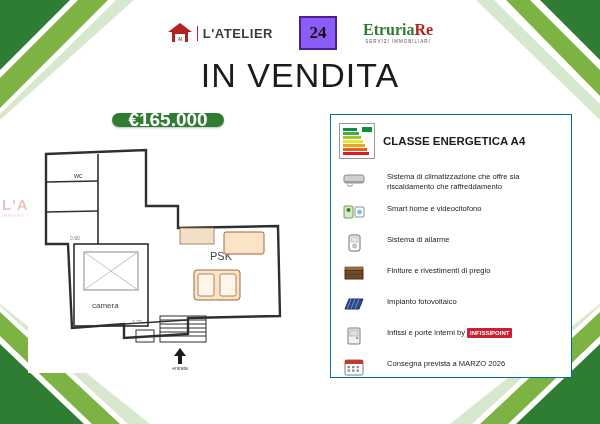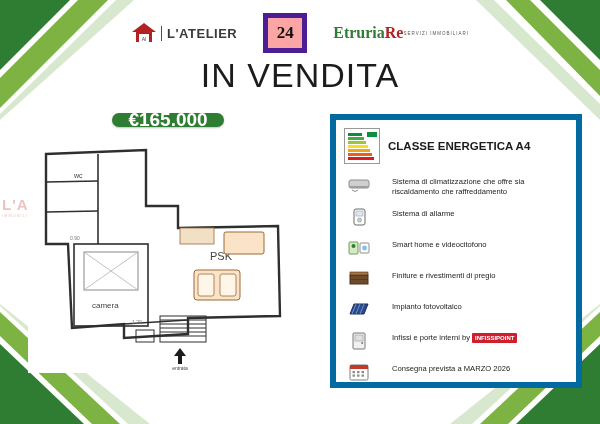--- a/index.html
+++ b/index.html
@@ -20,24 +20,24 @@
   .corner svg{display:block;width:100%;height:100%;}
 
   
   .logos{position:absolute;top:12px;left:0;width:600px;height:42px;
          display:flex;justify-content:center;align-items:center;gap:26px;}
   .logo-atelier{display:flex;align-items:center;gap:4px;}
   .logo-atelier .house{width:26px;height:22px;position:relative;}
   .logo-atelier .house svg{display:block;}
   .atelier-text{font-size:13px;font-weight:bold;color:#3b3b3b;letter-spacing:.5px;
                 border-left:1px solid #b22222;padding-left:5px;}
-  .logo-24{width:34px;height:30px;border:5px solid #4c1d95;display:flex;
-           align-items:center;justify-content:center;background:#fca5a5;}
+  .logo-24{width:34px;height:30px;border:2px solid #4c1d95;display:flex;
+           align-items:center;justify-content:center;background:#8b5cf6;}
   .logo-24 .num{font-size:17px;font-weight:bold;color:#111;font-family:"Liberation Serif",serif;}
-  .logo-etruria{display:flex;flex-direction:row;align-items:center;line-height:1;}
+  .logo-etruria{display:flex;flex-direction:column;align-items:center;line-height:1;}
   .etr-main{font-size:16px;font-weight:bold;color:#2e7d32;font-family:"Liberation Serif",serif;}
   .etr-main .re{color:#b22222;}
   .etr-sub{font-size:4.5px;color:#555;letter-spacing:1px;margin-top:2px;}
 
   
   .title{position:absolute;top:56px;left:0;width:600px;text-align:center;
          font-size:34px;font-weight:normal;letter-spacing:1px;color:#1c1c1c;}
 
   
   .price{position:absolute;left:112px;top:113px;width:112px;height:14px;
@@ -47,21 +47,21 @@
 
   
   .plan{position:absolute;left:28px;top:148px;width:270px;height:225px;}
   .plan svg{display:block;}
   .wm{position:absolute;left:2px;top:196px;width:120px;opacity:.30;}
   .wm .wm-text{font-size:15px;font-weight:bold;color:#c0392b;letter-spacing:1px;}
   .wm .wm-sub{font-size:4px;color:#c0392b;letter-spacing:1px;}
 
   
   .card{position:absolute;left:330px;top:114px;width:240px;height:262px;
-        background:#fff;border:6px solid #0369a1;}
+        background:#fff;border:1px solid #0369a1;}
   .card-head{display:flex;align-items:center;gap:8px;padding:8px 8px 4px 8px;}
   .epc{width:34px;height:34px;border:1px solid #999;background:#fff;position:relative;}
   .epc svg{display:block;}
   .card-title{font-size:11.5px;font-weight:bold;color:#1c1c1c;}
   .feat{display:flex;align-items:flex-start;gap:20px;padding:2px 8px 2px 10px;margin-top:3px;}
   .feat .ico{width:26px;height:24px;flex:0 0 26px;display:flex;align-items:center;justify-content:center;}
   .feat .ico svg{display:block;}
   .feat .txt{font-size:7.6px;color:#222;line-height:1.35;padding-top:4px;}
   .feat .txt .brandchip{display:inline-block;background:#cf1f2e;color:#fff;
         font-size:6px;font-weight:bold;padding:1px 3px;border-radius:1px;vertical-align:middle;margin-left:2px;}
@@ -204,38 +204,38 @@
           <rect x="3" y="11" width="18" height="2" fill="#9e9e9e"></rect>
           <path d="M5,15 q3,3 6,0" stroke="#8d8d8d" fill="none"></path>
         </svg>
       </span>
       <span class="txt">Sistema di climatizzazione che offre sia riscaldamento che raffreddamento</span>
     </div>
 
     <div class="feat">
       <span class="ico">
         <svg width="24" height="20" viewBox="0 0 24 20">
-          <rect x="7" y="2" width="11" height="16" rx="2" fill="#fff" stroke="#6a6a6a"></rect>
-          <rect x="9" y="4" width="7" height="5" fill="#dfe7ef" stroke="#9aa6b2" stroke-width=".6"></rect>
-          <circle cx="12.5" cy="13" r="2" fill="#cfcfcf" stroke="#8d8d8d" stroke-width=".6"></circle>
-        </svg>
-      </span>
-      <span class="txt">Sistema di allarme</span>
-    </div>
-
-    <div class="feat">
-      <span class="ico">
-        <svg width="24" height="20" viewBox="0 0 24 20">
           <rect x="2" y="4" width="9" height="12" rx="1" fill="#d7e9c8" stroke="#6f9e55"></rect>
           <circle cx="6.5" cy="8" r="2" fill="#2e7d32"></circle>
           <rect x="13" y="5" width="9" height="10" rx="1" fill="#fff" stroke="#8d8d8d"></rect>
           <circle cx="17.5" cy="10" r="2.4" fill="#7ec0ee"></circle>
         </svg>
       </span>
       <span class="txt">Smart home e videocitofono</span>
+    </div>
+
+    <div class="feat">
+      <span class="ico">
+        <svg width="24" height="20" viewBox="0 0 24 20">
+          <rect x="7" y="2" width="11" height="16" rx="2" fill="#fff" stroke="#6a6a6a"></rect>
+          <rect x="9" y="4" width="7" height="5" fill="#dfe7ef" stroke="#9aa6b2" stroke-width=".6"></rect>
+          <circle cx="12.5" cy="13" r="2" fill="#cfcfcf" stroke="#8d8d8d" stroke-width=".6"></circle>
+        </svg>
+      </span>
+      <span class="txt">Sistema di allarme</span>
     </div>
 
     <div class="feat">
       <span class="ico">
         <svg width="24" height="20" viewBox="0 0 24 20">
           <rect x="3" y="6" width="18" height="9" fill="#6e4b2a" stroke="#4a3119"></rect>
           <rect x="3" y="3" width="18" height="3" fill="#a7763f" stroke="#4a3119" stroke-width=".6"></rect>
           <line x1="3" y1="10.5" x2="21" y2="10.5" stroke="#4a3119" stroke-width=".6"></line>
         </svg>
       </span>

